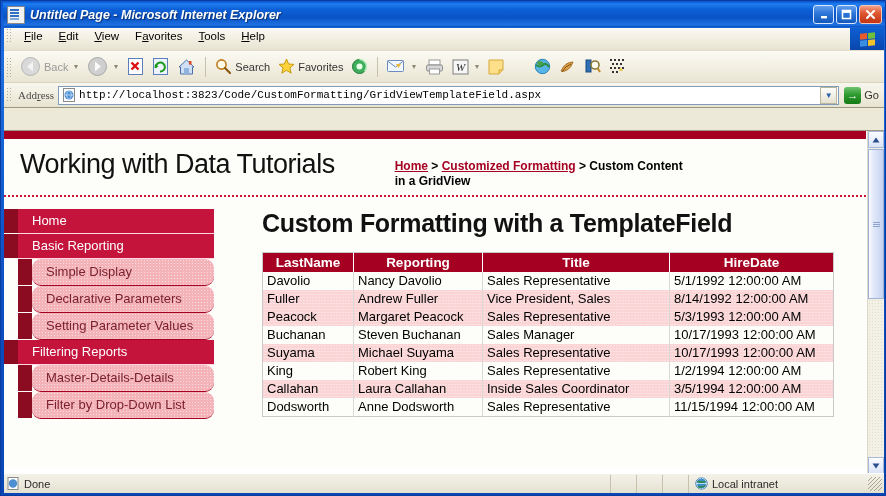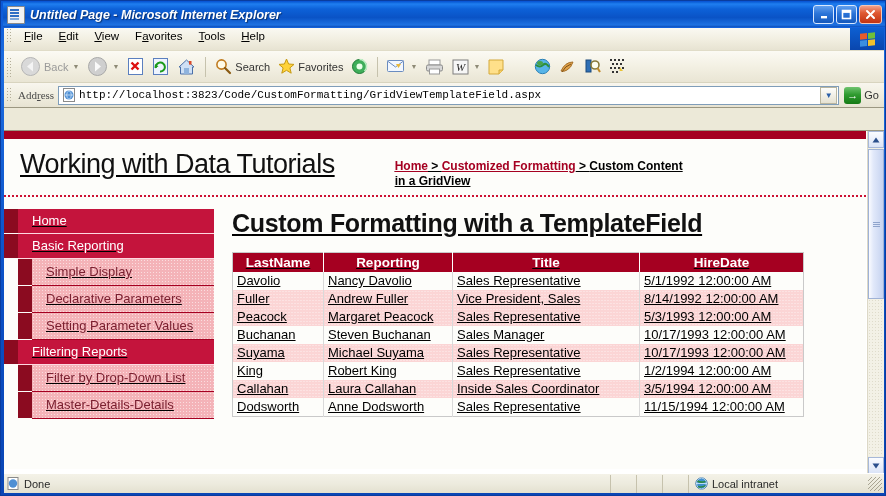--- a/index.html
+++ b/index.html
@@ -108,21 +108,21 @@
     display:flex;align-items:center;justify-content:center;color:#fff;font-size:11px;font-weight:bold;
   }
   
   #viewport{
     position:absolute;left:0;top:102px;width:880px;height:343px;
     background:#fff;border-top:1px solid #9b9781;box-sizing:border-box;
     overflow:hidden;
   }
   #page{
     position:absolute;left:0;top:0;width:862px;height:343px;
-    background:#ffffff;overflow:hidden;text-decoration:underline;
+    background:#ffffff;overflow:hidden;
   }
   #topbar{height:8px;background:#a50021;}
   #page-inner{position:relative;}
   
   #pagehead{
     display:flex;align-items:flex-start;padding:10px 14px 6px 16px;
     border-bottom:2px dotted #cc1133;
     background:#fdfdfa;
   }
   #site-title{
@@ -145,26 +145,27 @@
   }
   .nav-section:before{
     content:"";position:absolute;left:-14px;top:0;width:14px;height:100%;background:#8b0b20;
   }
   .nav-sub{
     position:relative;background:#f4b3b8;color:#7a2030;font-size:13px;
     padding:4px 8px 5px 14px;margin-left:14px;border-bottom:1px solid #a50021;
     box-sizing:border-box;line-height:17px;
     background-image:radial-gradient(circle,rgba(255,255,255,.55) 35%,transparent 37%);
     background-size:3px 3px;
+    border-radius:9px;
   }
   .nav-sub:before{
     content:"";position:absolute;left:-14px;top:0;width:14px;height:100%;background:#8b0b20;
   }
   
-  #content{flex:1;padding:12px 18px 0 18px;box-sizing:border-box;}
+  #content{flex:1;padding:12px 18px 0 48px;box-sizing:border-box;}
   #content h1{
     margin:0 0 14px 0;font-size:25px;font-weight:bold;color:#111;letter-spacing:-0.3px;
   }
   
   table.gridview{
     border-collapse:collapse;width:572px;font-size:13px;color:#000;
     border:1px solid #c9c9c9;
   }
   table.gridview th{
     background:#a50021;color:#fff;font-weight:bold;text-align:center;
@@ -457,22 +458,22 @@
 
           <div id="pagebody">
 
             <div id="sidebar">
               <div class="nav-section">Home</div>
               <div class="nav-section">Basic Reporting</div>
               <div class="nav-sub">Simple Display</div>
               <div class="nav-sub">Declarative Parameters</div>
               <div class="nav-sub">Setting Parameter Values</div>
               <div class="nav-section">Filtering Reports</div>
+              <div class="nav-sub">Master-Details-Details</div>
               <div class="nav-sub">Filter by Drop-Down List</div>
-              <div class="nav-sub">Master-Details-Details</div>
             </div>
 
             <div id="content">
               <h1>Custom Formatting with a TemplateField</h1>
               <table class="gridview">
                 <thead>
                   <tr>
                     <th style="width:82px">LastName</th>
                     <th style="width:120px">Reporting</th>
                     <th style="width:178px">Title</th>

